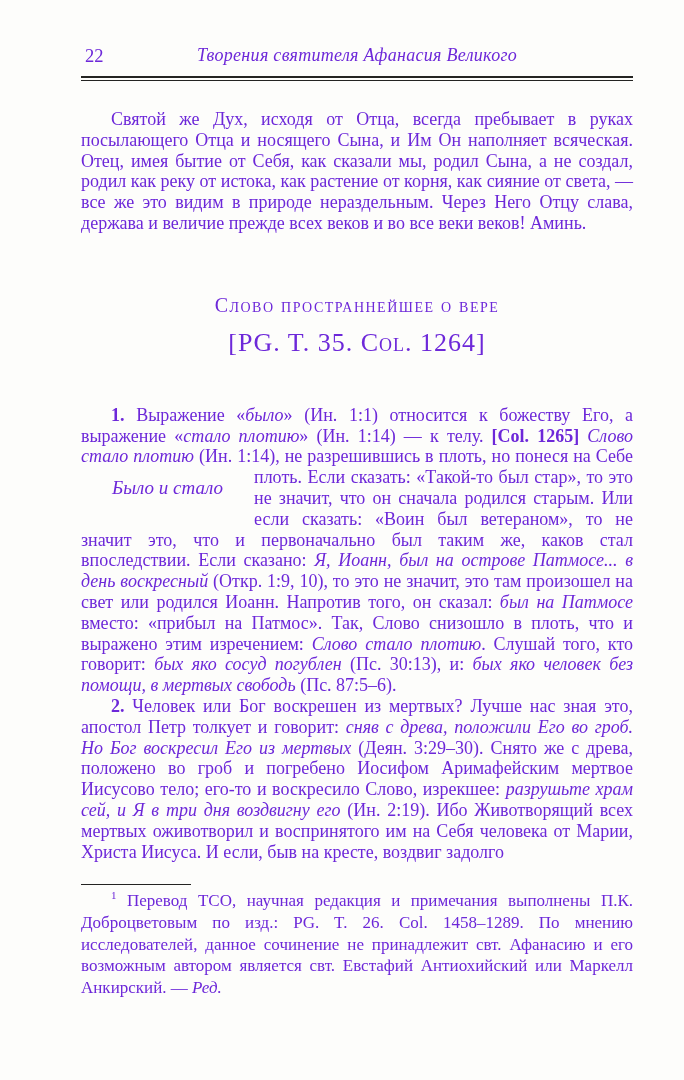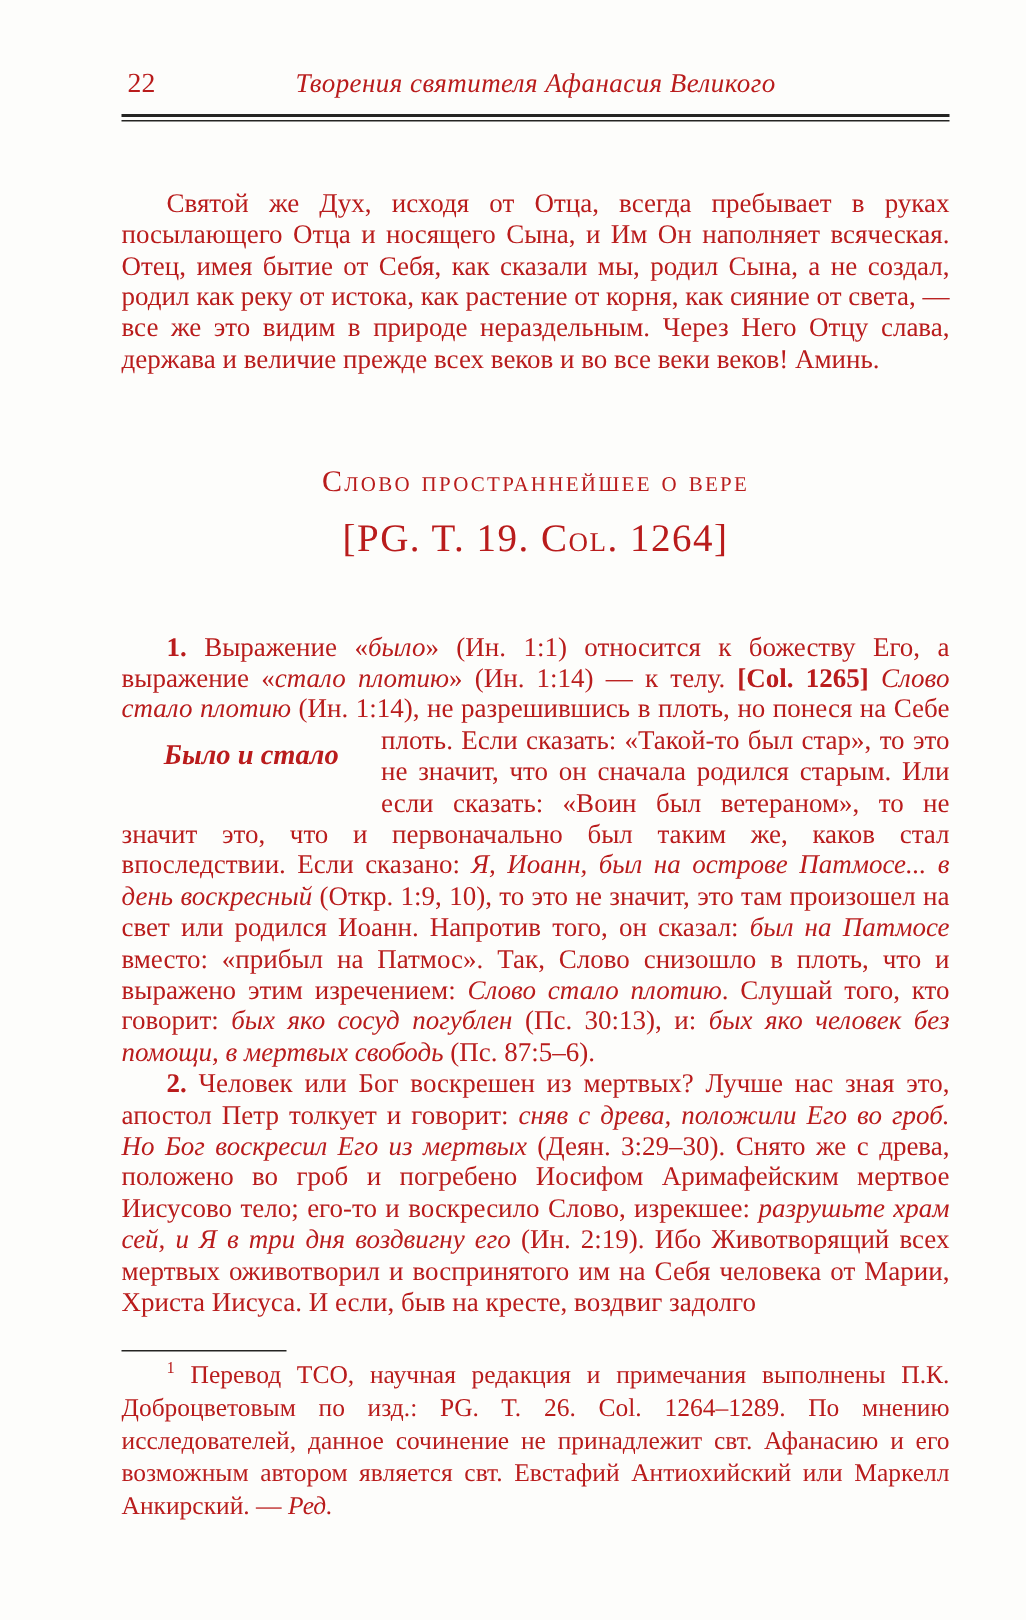--- a/index.html
+++ b/index.html
@@ -3,21 +3,21 @@
 <meta charset="utf-8">
 <style>
   html, body { margin: 0; padding: 0; }
   body { background: #ffffff; }
 
   .page {
     position: relative;
     width: 684px;
     height: 1080px;
     background: #fdfdfb;
-    color: #b91c1c;
+    color: #6d28d9;
     font-family: "Liberation Serif", serif;
     overflow: hidden;
     box-sizing: border-box;
   }
   .inner {
     margin-left: 81px;
     margin-right: 51px; 
   }
 
   
@@ -48,21 +48,21 @@
   }
 
   
   .para {
     margin: 0;
     font-size: 18px;
     line-height: 20.8px;
     text-align: justify;
     text-indent: 30px;
   }
-  .intro { margin-top: 44px; }
+  .intro { margin-top: 28px; }
   .s1 { margin-top: 47px; }
   .s2 { margin-top: 0; }
 
   
   .title-block { margin-top: 60px; text-align: center; }
   .main-title {
     margin: 0;
     font-weight: 400;
     font-size: 20px;
     font-variant: small-caps;
@@ -98,21 +98,21 @@
     vertical-align: super;
     line-height: 0;
   }
   .run.note {
     float: left;
     width: 173px;
     height: 42px;
     display: flex;
     align-items: center;
     justify-content: center;
-    font-weight: 700;
+    font-weight: 400;
     font-style: italic;
     font-size: 19px;
     text-indent: 0;
     line-height: normal;
   }
 
   
   .fn-sep {
     margin-top: 22px;
     width: 110px;
@@ -134,26 +134,26 @@
     <div class="page-header">
       <span class="pagenum">22</span>
       <span class="running">Творения святителя Афанасия Великого</span>
     </div>
     <div class="header-rule"></div>
 
     <p class="para intro">Святой же Дух, исходя от Отца, всегда пребывает в руках посылающего Отца и носящего Сына, и Им Он наполняет всяческая. Отец, имея бытие от Себя, как сказали мы, родил Сына, а не создал, родил как реку от истока, как растение от корня, как сияние от света, — все же это видим в природе нераздельным. Через Него Отцу слава, держава и величие прежде всех веков и во все веки веков! Аминь.</p>
 
     <div class="title-block">
       <h1 class="main-title">Слово пространнейшее о вере</h1>
-      <h2 class="citation">[PG. T. 19. Col. 1264]</h2>
+      <h2 class="citation">[PG. T. 35. Col. 1264]</h2>
     </div>
 
     <div class="subtitle">
     </div>
 
     <p class="para s1"><span class="run b">1. </span><span class="run">Выражение «</span><span class="run i">было</span><span class="run">» (Ин. 1:1) относится к божеству Его, а выражение «</span><span class="run i">стало плотию</span><span class="run">» (Ин. 1:14) — к телу. </span><span class="run b">[Col. 1265]</span><span class="run"> </span><span class="run i">Слово стало плотию</span><span class="run"> (Ин. 1:14), не разрешившись в плоть, но понеся на Себе плоть. Если </span><span class="run note">Было и стало</span><span class="run">сказать: «Такой-то был стар», то это не значит, что он сначала родился старым. Или если сказать: «Воин был ветераном», то не значит это, что и первоначально был таким же, каков стал впоследствии. Если сказано: </span><span class="run i">Я, Иоанн, был на острове Патмосе... в день воскресный</span><span class="run"> (Откр. 1:9, 10), то это не значит, это там произошел на свет или родился Иоанн. Напротив того, он сказал: </span><span class="run i">был на Патмосе</span><span class="run"> вместо: «прибыл на Патмос». Так, Слово снизошло в плоть, что и выражено этим изречением: </span><span class="run i">Слово стало плотию</span><span class="run">. Слушай того, кто говорит: </span><span class="run i">бых яко сосуд погублен</span><span class="run"> (Пс. 30:13), и: </span><span class="run i">бых яко человек без помощи, в мертвых свободь</span><span class="run"> (Пс. 87:5–6).</span></p>
     <p class="para s2"><span class="run b">2. </span><span class="run">Человек или Бог воскрешен из мертвых? Лучше нас зная это, апостол Петр толкует и говорит: </span><span class="run i">сняв с древа, положили Его во гроб. Но Бог воскресил Его из мертвых</span><span class="run"> (Деян. 3:29–30). Снято же с древа, положено во гроб и погребено Иосифом Аримафейским мертвое Иисусово тело; его-то и воскресило Слово, изрекшее: </span><span class="run i">разрушьте храм сей, и Я в три дня воздвигну его</span><span class="run"> (Ин. 2:19). Ибо Животворящий всех мертвых оживотворил и воспринятого им на Себя человека от Марии, Христа Иисуса. И если, быв на кресте, воздвиг задолго</span></p>
 
     <div class="fn-sep"></div>
-    <p class="para footnote"><span class="run sup">1</span><span class="run"> Перевод ТСО, научная редакция и примечания выполнены П.К. Доброцветовым по изд.: PG. T. 26. Col. 1264–1289. По мнению исследователей, данное сочинение не принадлежит свт. Афанасию и его возможным автором является свт. Евстафий Антиохийский или Маркелл Анкирский. — </span><span class="run i">Ред.</span></p>
+    <p class="para footnote"><span class="run sup">1</span><span class="run"> Перевод ТСО, научная редакция и примечания выполнены П.К. Доброцветовым по изд.: PG. T. 26. Col. 1458–1289. По мнению исследователей, данное сочинение не принадлежит свт. Афанасию и его возможным автором является свт. Евстафий Антиохийский или Маркелл Анкирский. — </span><span class="run i">Ред.</span></p>
 
   </div>
 </div>
 
 </body></html>

